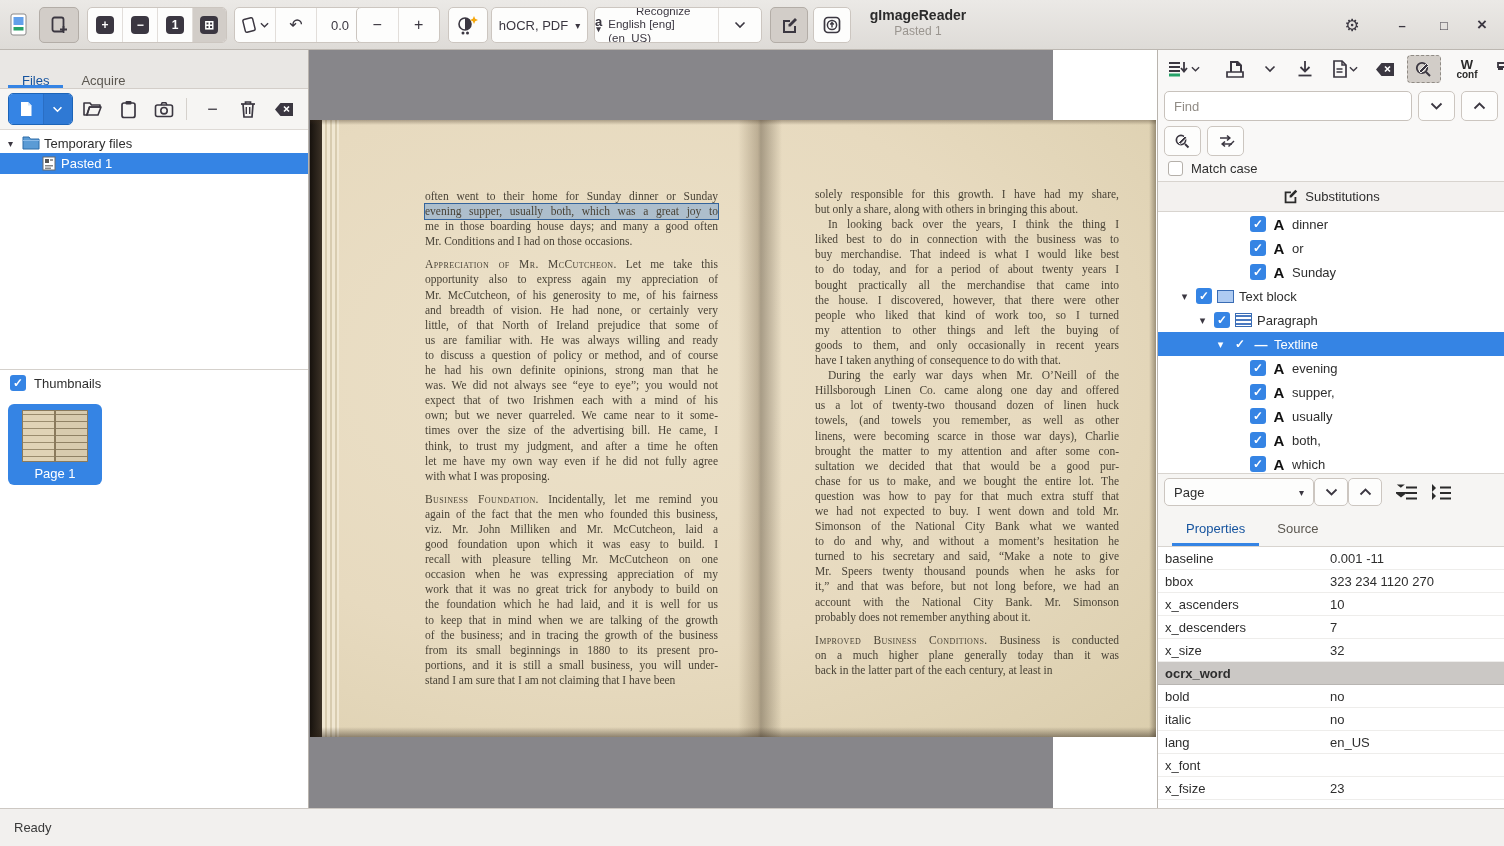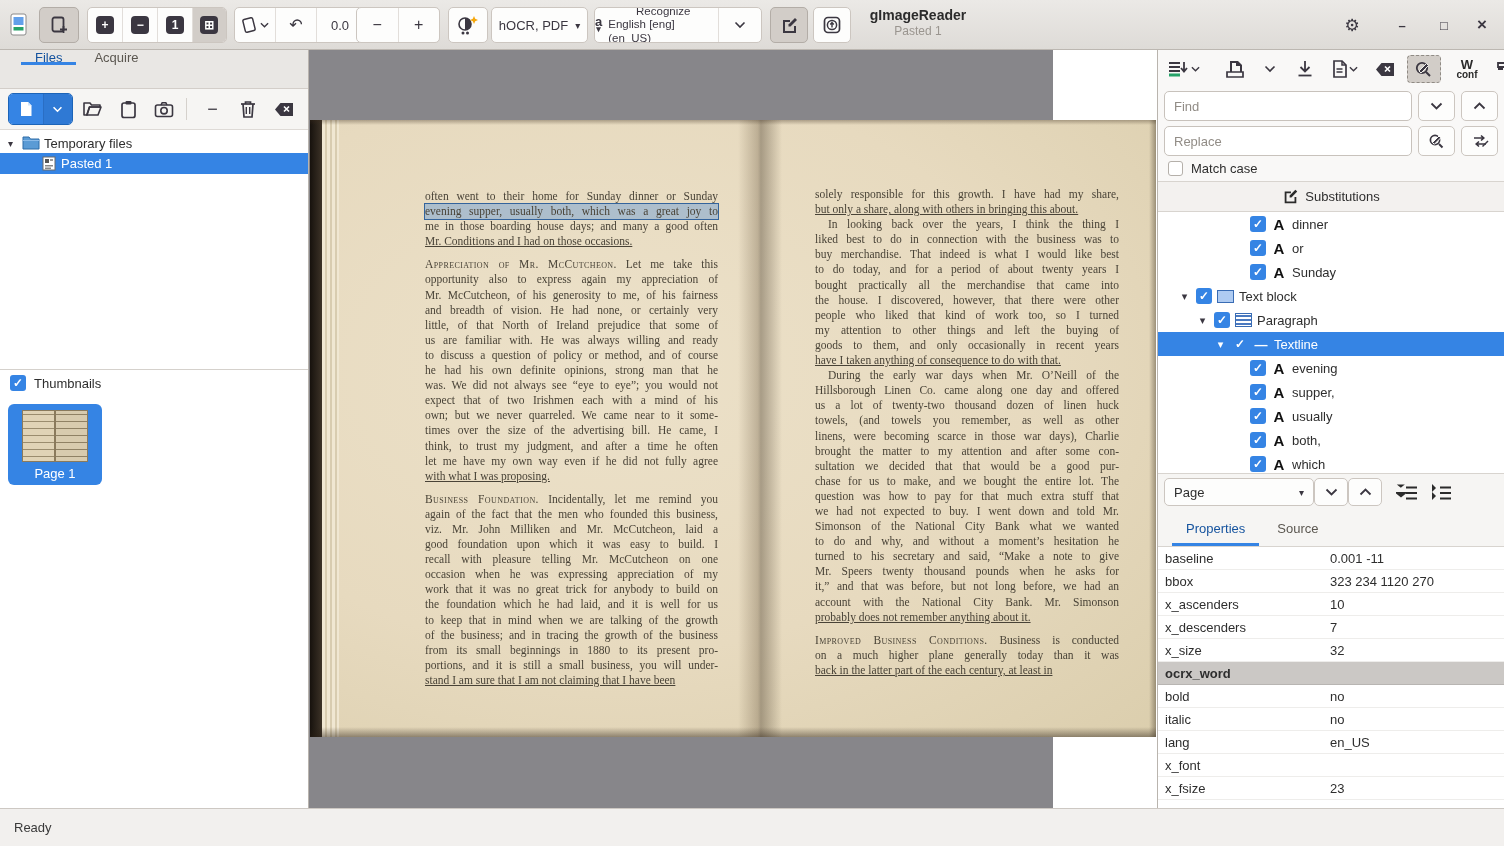--- a/index.html
+++ b/index.html
@@ -26,21 +26,21 @@
   .titleblock .s{font-size:12px;color:#9a958f;margin-top:1px;}
   .winbtn{position:absolute;top:11px;width:28px;height:28px;border:none;background:transparent;
     display:flex;align-items:center;justify-content:center;color:#3b3741;}
   .rec2line{display:flex;flex-direction:column;align-items:center;line-height:1.15;font-size:11.5px;color:#3b3741;}
   .a-rec{display:flex;flex-direction:column;align-items:center;line-height:.7;margin-right:6px;font-weight:bold;color:#3b3741;}
   .a-rec .tri{font-size:9px;}
 
   
   .sidebar{position:absolute;left:0;top:50px;width:309px;bottom:38px;background:#fff;
     border-right:1px solid #b9b4ae;box-sizing:border-box;display:flex;flex-direction:column;}
-  .ltabs{height:38px;background:#e9e7e4;border-bottom:1px solid #d3cec9;display:flex;align-items:flex-start;padding-left:19px;flex:none;}
+  .ltabs{height:38px;background:#e9e7e4;border-bottom:1px solid #d3cec9;display:flex;align-items:flex-end;padding-left:6px;flex:none;}
   .tab{padding:0 16px;display:flex;align-items:center;position:relative;color:#5b5750;}
   .tab.active{color:#15539e;}
   .tab.active::after{content:"";position:absolute;left:2px;right:2px;bottom:0;height:3px;background:#3584e4;}
   .ftoolbar{height:40px;background:#f6f5f3;border-bottom:1px solid #dedad6;display:flex;align-items:center;padding:0 8px;flex:none;}
   .splitbtn{display:flex;height:30px;border-radius:5px;overflow:hidden;border:1px solid #1c64b8;}
   .splitbtn .main{width:36px;background:#3584e4;display:flex;align-items:center;justify-content:center;}
   .splitbtn .dd{width:30px;background:#2f79d4;border-left:1px solid #2a6ec4;display:flex;align-items:center;justify-content:center;}
   .ftool{width:34px;height:30px;display:flex;align-items:center;justify-content:center;margin-left:4px;}
   .fsep{width:1px;height:22px;background:#d5d1cc;margin:0 6px;}
   .ltree{flex:none;}
@@ -74,21 +74,21 @@
     background:linear-gradient(rgba(0,0,0,0),rgba(40,30,20,.45));}
   .photo .shadow-t{position:absolute;left:0;top:0;width:100%;height:5px;
     background:linear-gradient(rgba(60,45,30,.35),rgba(0,0,0,0));}
   .photo .shadow-r{position:absolute;right:0;top:0;width:7px;height:100%;
     background:linear-gradient(90deg,rgba(0,0,0,0),rgba(50,40,25,.40));}
   .pagetext{position:absolute;font-family:"Liberation Serif",serif;font-size:11.5px;
     line-height:15.1px;color:#494337;}
   .pt-left{left:115px;top:69px;width:293px;}
   .pt-right{left:505px;top:67px;width:304px;}
   .bl{text-align:justify;text-align-last:justify;}
-  .bl.end{text-align-last:left;text-decoration:underline;}
+  .bl.end{text-align-last:left;}
   .bl.gap{margin-top:8px;}
   .bl.ind{text-indent:13px;}
   .bl.hl{background:rgba(100,152,214,.45);outline:1px solid #34649c;}
   .sc{font-variant:small-caps;letter-spacing:.4px;}
 
   
   .outpanel{position:absolute;right:0;top:50px;width:347px;bottom:38px;background:#f9f8f7;
     border-left:1px solid #b9b4ae;box-sizing:border-box;display:flex;flex-direction:column;}
   .otoolbar{height:38px;display:flex;align-items:center;padding:0 6px;gap:9px;flex:none;}
   .osep{width:1px;height:24px;background:#d5d1cc;}
@@ -527,21 +527,20 @@
         </svg>
     </div>
     <div class="sqbtn">
       <svg width="13" height="8" viewBox="0 0 13 8">
           <path d="M1.5 6.5l5-5 5 5" stroke="#3b3741" stroke-width="1.8" fill="none"></path>
         </svg>
     </div>
   </div>
 
   <div class="frow">
-    <input class="finput" placeholder="Replace" style="">
     <div class="sqbtn">
       <svg width="18" height="16" viewBox="0 0 18 16">
         <circle cx="7" cy="7" r="4.6" fill="none" stroke="#3b3741" stroke-width="1.7"></circle>
         <path d="M4.5 9.5L11 3l1.8 1.8L6.3 11.3z" fill="#3b3741" stroke="#fdfdfc" stroke-width="1"></path>
         <path d="M11 11l3.5 3.5" stroke="#3b3741" stroke-width="1.9"></path>
       </svg>
     </div>
     <div class="sqbtn">
       <svg width="18" height="16" viewBox="0 0 18 16">
         <path d="M3 5h9M10 2.5L12.8 5L10 7.5" fill="none" stroke="#3b3741" stroke-width="1.6"></path>

